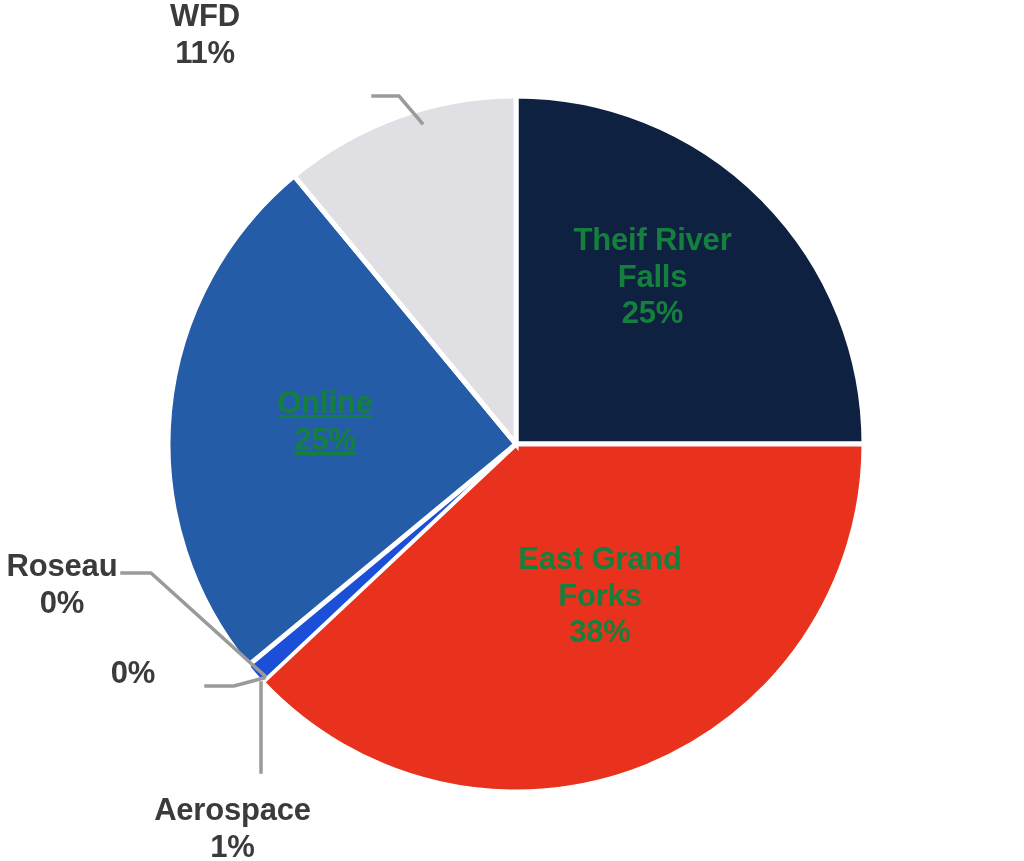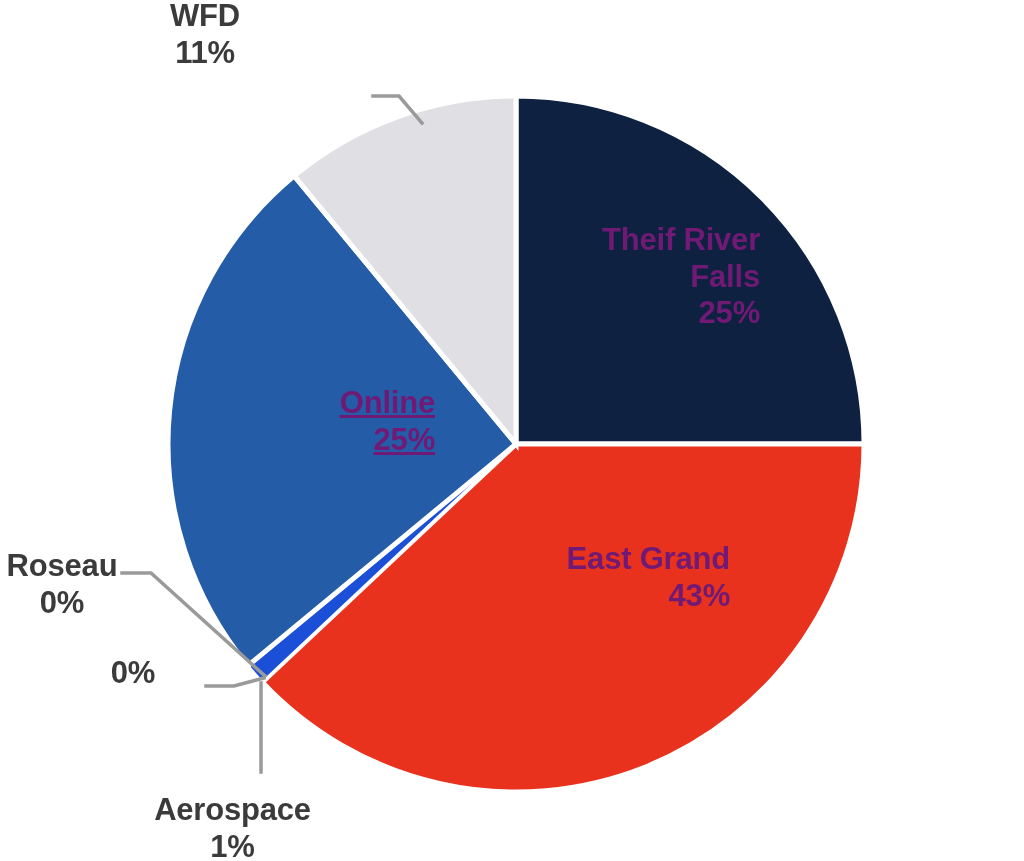--- a/index.html
+++ b/index.html
@@ -20,23 +20,23 @@
   }
   #pie-svg {
     position: absolute;
     left: 0;
     top: 0;
     width: 1024px;
     height: 861px;
   }
   .slice-label {
     position: absolute;
-    color: #701a75;
+    color: #15803d;
     font-weight: bold;
-    text-align: right;
+    text-align: center;
     line-height: 1.18;
     letter-spacing: -0.2px;
     pointer-events: none;
   }
   .outer-label {
     position: absolute;
     color: #3b3b3b;
     font-weight: bold;
     text-align: center;
     line-height: 1.18;
@@ -88,21 +88,22 @@
   </svg>
 
   <div class="slice-label" id="label-trf">
     <span class="lbl-line">Theif River</span>
     <span class="lbl-line">Falls</span>
     <span class="lbl-line">25%</span>
   </div>
 
   <div class="slice-label" id="label-egf">
     <span class="lbl-line">East Grand</span>
-    <span class="lbl-line">43%</span>
+    <span class="lbl-line">Forks</span>
+    <span class="lbl-line">38%</span>
   </div>
 
   <div class="slice-label" id="label-online">
     <span class="lbl-line">Online</span>
     <span class="lbl-line">25%</span>
   </div>
 
   <div class="outer-label" id="label-wfd">
     <span class="lbl-line">WFD</span>
     <span class="lbl-line">11%</span>

